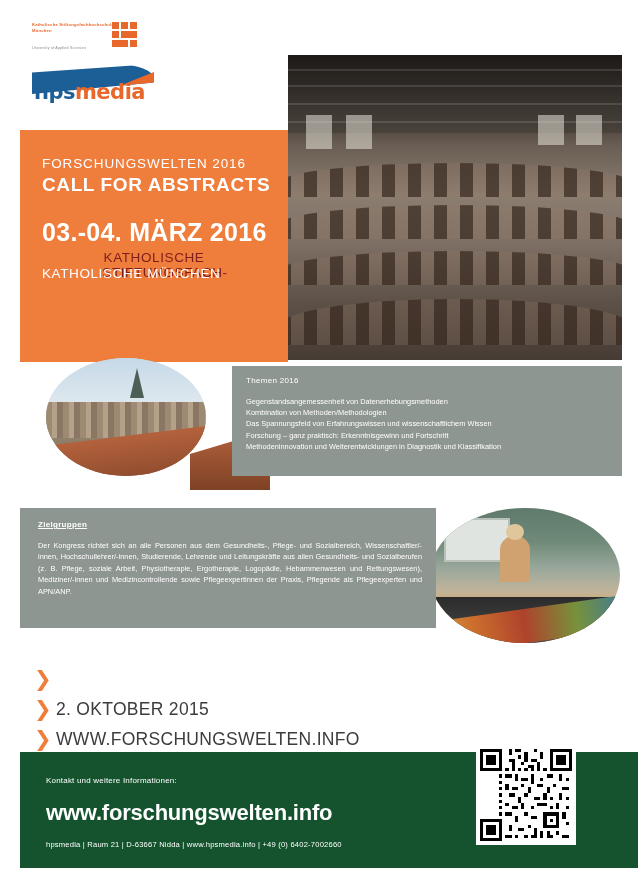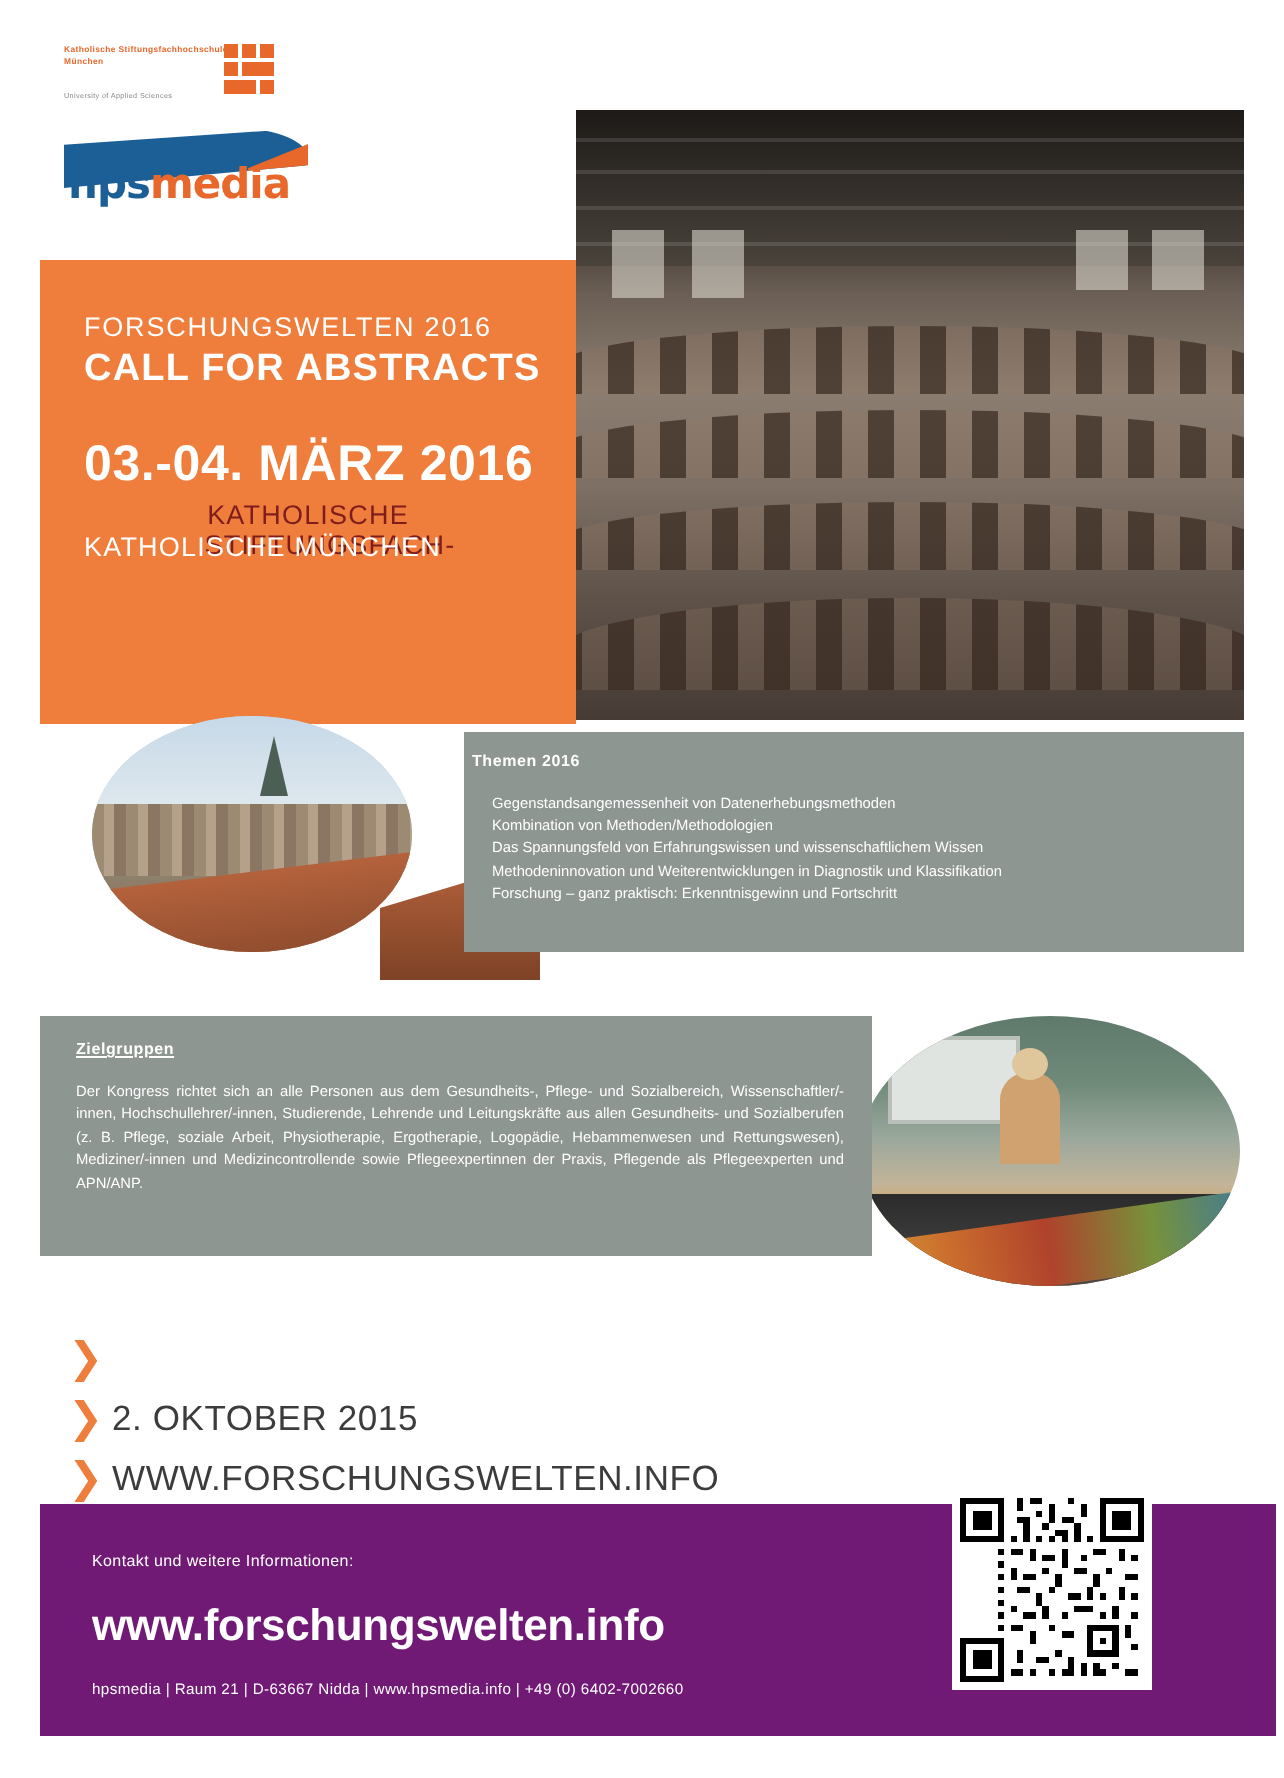--- a/index.html
+++ b/index.html
@@ -276,24 +276,24 @@
     color: #ffffff;
   }
   .themen-box {
     left: 232px;
     top: 366px;
     width: 390px;
     height: 110px;
   }
   .themen-title {
     position: absolute;
-    left: 4px;
+    left: 14px;
     top: 10px;
     font-size: 8px;
-    font-weight: bold;
+    font-weight: normal;
     letter-spacing: .3px;
   }
   .themen-list {
     position: absolute;
     left: 14px;
     top: 30px;
     right: 10px;
     font-size: 7.4px;
     line-height: 11.2px;
   }
@@ -346,21 +346,21 @@
     font-size: 17.5px;
     letter-spacing: .3px;
   }
   
   .footer {
     position: absolute;
     left: 20px;
     top: 752px;
     width: 618px;
     height: 116px;
-    background: #701a75;
+    background: #14532d;
   }
   .ft-small {
     position: absolute;
     left: 26px;
     top: 24px;
     color: #ffffff;
     font-size: 8px;
     letter-spacing: .2px;
   }
   .ft-url {
@@ -449,22 +449,22 @@
     <div class="town"></div>
     <div class="roof"></div>
   </div>
 
   <div class="grey-box themen-box">
     <div class="themen-title">Themen 2016</div>
     <div class="themen-list">
       <div>Gegenstandsangemessenheit von Datenerhebungsmethoden</div>
       <div>Kombination von Methoden/Methodologien</div>
       <div>Das Spannungsfeld von Erfahrungswissen und wissenschaftlichem Wissen</div>
+      <div>Forschung – ganz praktisch: Erkenntnisgewinn und Fortschritt</div>
       <div>Methodeninnovation und Weiterentwicklungen in Diagnostik und Klassifikation</div>
-      <div>Forschung – ganz praktisch: Erkenntnisgewinn und Fortschritt</div>
     </div>
   </div>
 
   <div class="photo photo-lecture">
     <div class="board"></div>
     <div class="person"></div>
     <div class="desk"></div>
     <div class="color-strip"></div>
   </div>
 

